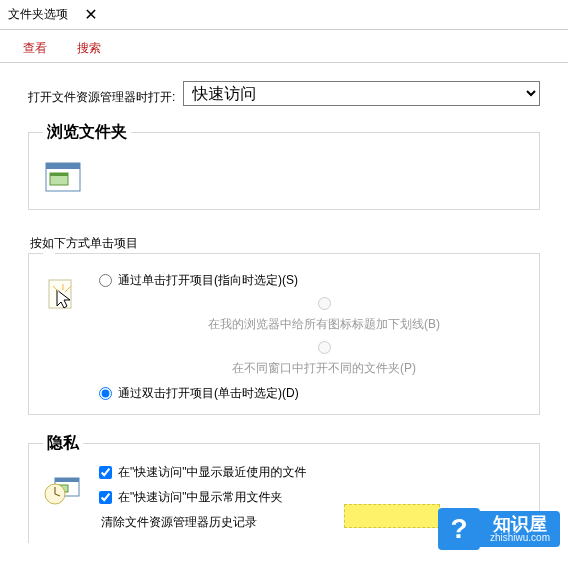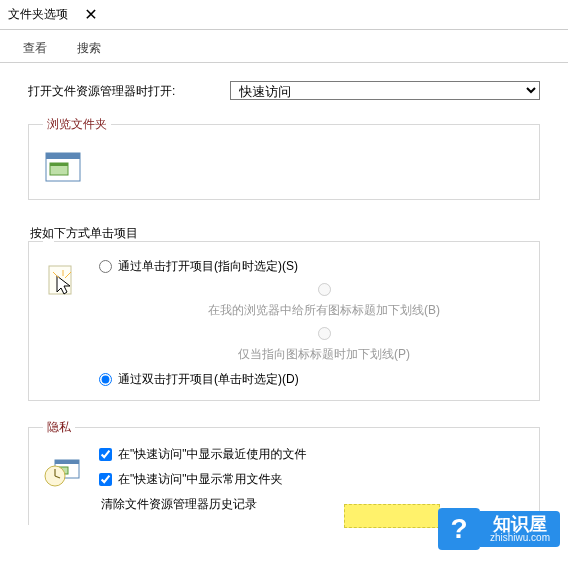--- a/index.html
+++ b/index.html
@@ -45,53 +45,53 @@
   background: #fff;
   font-size: 12px;
   cursor: default;
   position: relative;
 }
 .tab.active {
   border-color: #d0d0d0;
   background: #fff;
   top: 1px;
 }
-.tab:not(.active) { color: #404040; }
+.tab:not(.active) { color: #b91c1c; }
 
 .body {
   padding: 18px 28px 10px 28px;
 }
 .row-top {
   display: flex;
   align-items: flex-end;
   gap: 8px;
   margin-bottom: 16px;
 }
 select.combo {
   flex: 1;
-  height: 19px;
+  height: 25px;
   font-family: inherit;
-  font-size: 13px;
+  font-size: 16px;
   border: 1px solid #7a7a7a;
   background: #fff;
   padding: 1px 4px;
-  margin-left: 47px;
 }
 
 fieldset.group {
   border: 1px solid #d8d8d8;
   border-radius: 0;
   margin-bottom: 18px;
   padding: 10px 14px 12px 14px;
   position: relative;
 }
 fieldset.group legend {
   padding: 0 4px;
-  font-size: 12px;
-  color: #7f1d1d;
+  font-size: 16px;
+  color: #000000;
+  font-weight: bold;
 }
 
 .group-inner {
   display: flex;
   align-items: flex-start;
   gap: 16px;
 }
 .group-icon {
   width: 40px; height: 40px;
   flex-shrink: 0;
@@ -219,21 +219,21 @@
           <label class="radio-row">
             <input type="radio" name="click" style="">
             <span>通过单击打开项目(指向时选定)(S)</span>
           </label>
           <label class="radio-row sub disabled">
             <input type="radio" name="sub" disabled="" style="">
             <span>在我的浏览器中给所有图标标题加下划线(B)</span>
           </label>
           <label class="radio-row sub disabled">
             <input type="radio" name="sub" disabled="" style="">
-            <span>仅当指向图标标题时加下划线(P)</span>
+            <span>在不同窗口中打开不同的文件夹(P)</span>
           </label>
           <label class="radio-row">
             <input type="radio" name="click" checked="" style="">
             <span>通过双击打开项目(单击时选定)(D)</span>
           </label>
         </div>
       </div>
     </fieldset>
 
     <fieldset class="group" style="border-bottom:none;margin-bottom:0">

